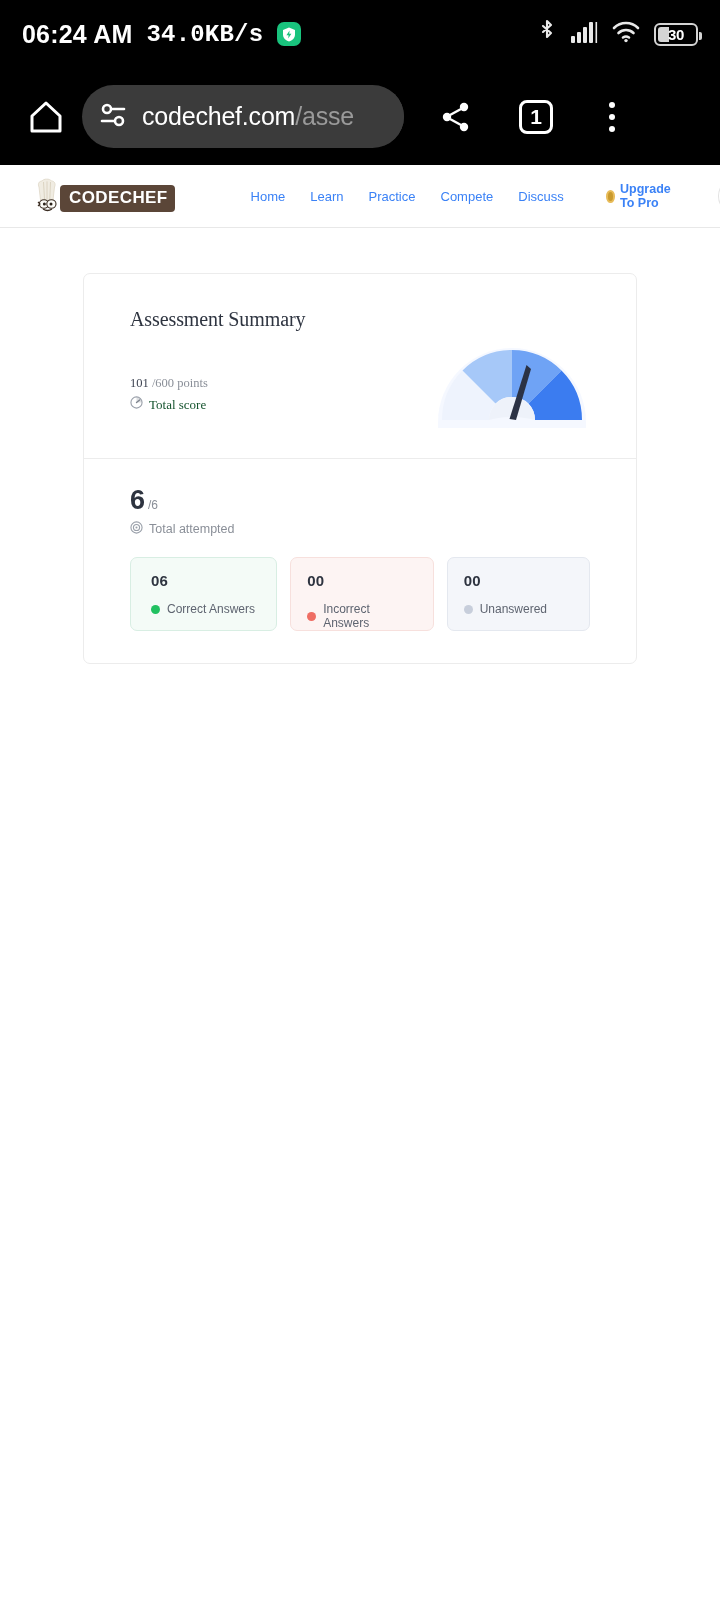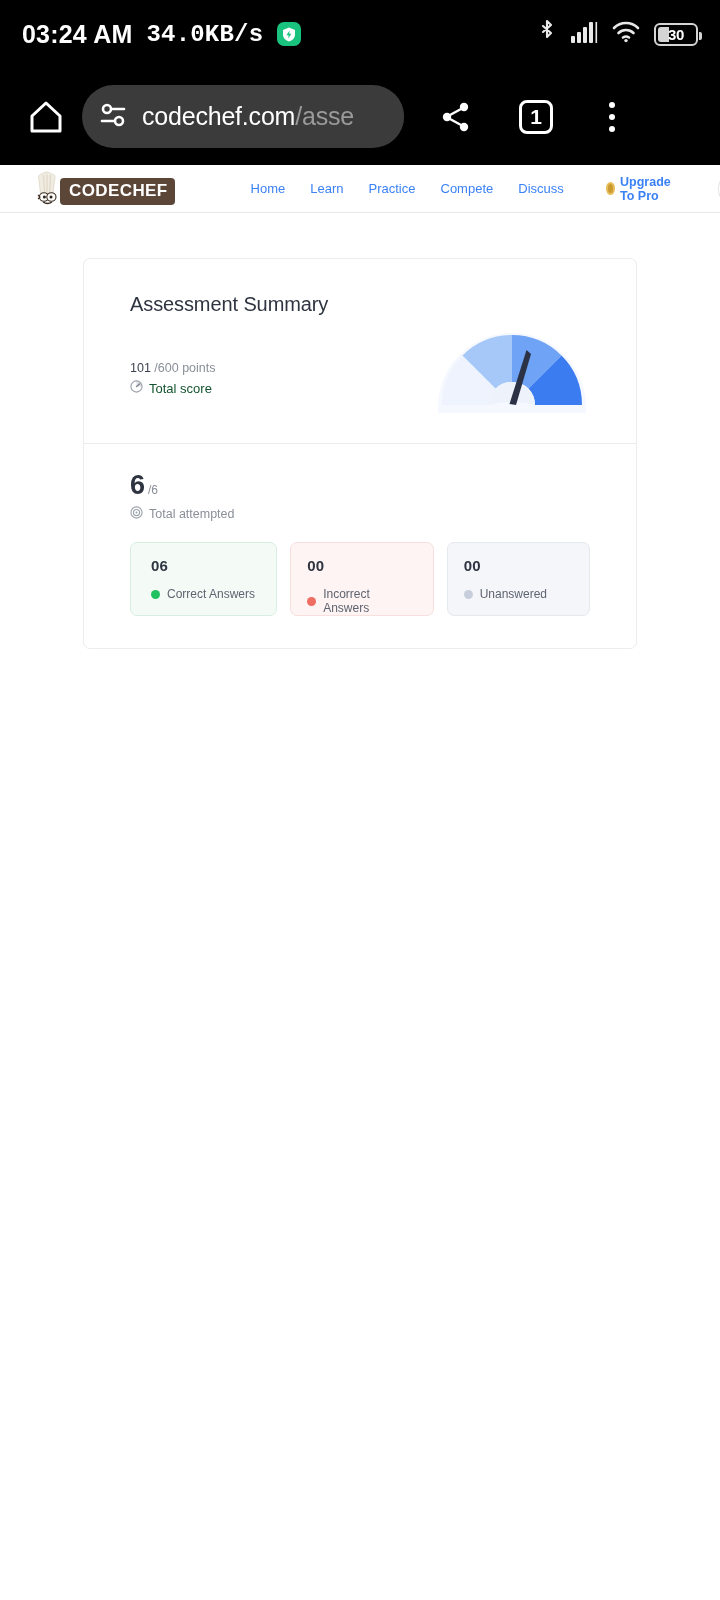--- a/index.html
+++ b/index.html
@@ -92,21 +92,21 @@
     border: 3px solid #ffffff; border-radius: 8px;
     display: flex; align-items: center; justify-content: center;
     color: #ffffff; font-size: 21px; font-weight: bold;
   }
   .bb-menu { margin-left: 20px; }
   .dot3 { display: flex; flex-direction: column; gap: 6px; align-items: center; }
   .dot3 i { width: 6px; height: 6px; border-radius: 50%; background: #ffffff; display: block; }
 
   
   .sitenav {
-    width: 720px; height: 48px;
+    width: 720px; height: 63px;
     background: #ffffff;
     border-bottom: 1px solid #e8e8e8;
     display: flex; align-items: center;
     padding: 0 18px;
   }
   .logo { display: flex; align-items: flex-end; gap: 0; margin-left: 16px; position: relative; }
   .logo-hat { position: relative; width: 34px; height: 36px; }
   .logo-box {
     background: #5b4638; color: #ffffff;
     font-size: 17px; font-weight: bold; letter-spacing: 0.4px;
@@ -132,21 +132,21 @@
     display: flex; align-items: center; justify-content: center;
   }
 
   
   .page { width: 720px; background: #ffffff; padding-top: 45px; }
   .card {
     width: 554px; margin: 0 auto;
     background: #ffffff;
     border: 1px solid #ececec; border-radius: 7px;
   }
-  .card-top { padding: 34px 46px 20px 46px; position: relative; min-height: 184px; }
+  .card-top { padding: 34px 46px 20px 46px; position: relative; min-height: 184px; font-family: Liberation Serif, serif; }
   .card-title { font-size: 20px; color: #2e3440; font-weight: normal; letter-spacing: -0.1px; }
   .score-block { margin-top: 45px; }
   .score-line { font-size: 12.5px; color: #8a8f98; }
   .score-line .pts { color: #3d4351; }
   .score-sub { display: flex; align-items: center; gap: 6px; margin-top: 5px; }
   .score-sub span { font-size: 13px; color: #14532d; }
 
   .gauge-wrap { position: absolute; right: 44px; top: 58px; width: 160px; height: 96px; }
 
   .card-divider { height: 1px; background: #ececec; }
@@ -168,21 +168,21 @@
   .stat-num { font-size: 15px; color: #2e3440; font-weight: bold; letter-spacing: 0.2px; }
   .stat-row { display: flex; align-items: center; gap: 7px; margin-top: 13px; }
   .stat-dot { width: 9px; height: 9px; border-radius: 50%; display: block; }
   .stat-label { font-size: 12px; color: #5e6470; }
 </style>
 </head>
 <body>
 
 <div class="statusbar">
   <div class="sb-left">
-    <div class="sb-time">03:24 AM</div>
+    <div class="sb-time">06:24 AM</div>
     <div class="sb-net">34.0KB/s</div>
     <div class="sb-shield">
       <svg width="14" height="15" viewBox="0 0 14 15">
         <path d="M7 0.6 L13 3 V7.5 C13 11 10.3 13.4 7 14.4 C3.7 13.4 1 11 1 7.5 V3 Z" fill="#ffffff"></path>
         <path d="M7.6 3.6 L4.4 8.2 H6.6 L6.2 11.4 L9.4 6.8 H7.2 Z" fill="#19c37d"></path>
       </svg>
     </div>
   </div>
   <div class="sb-right">
     <div>

